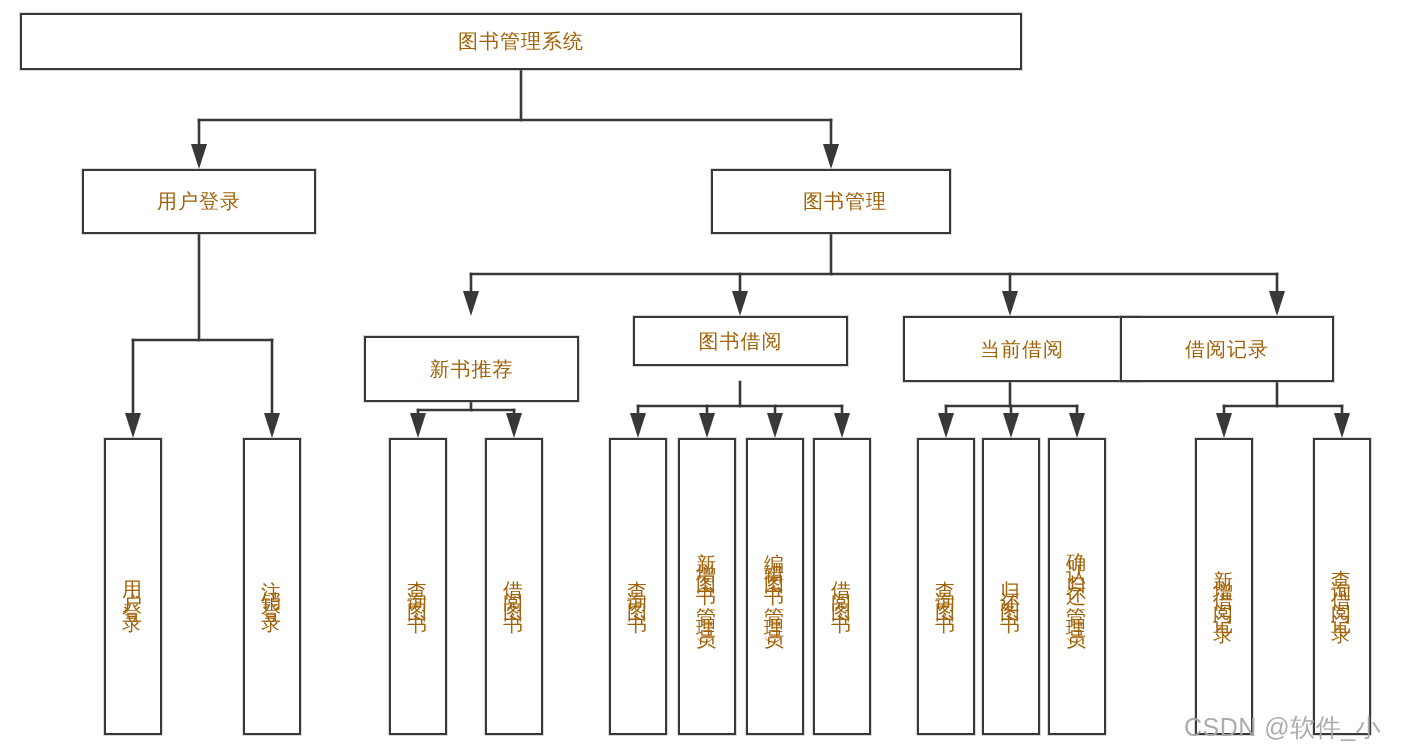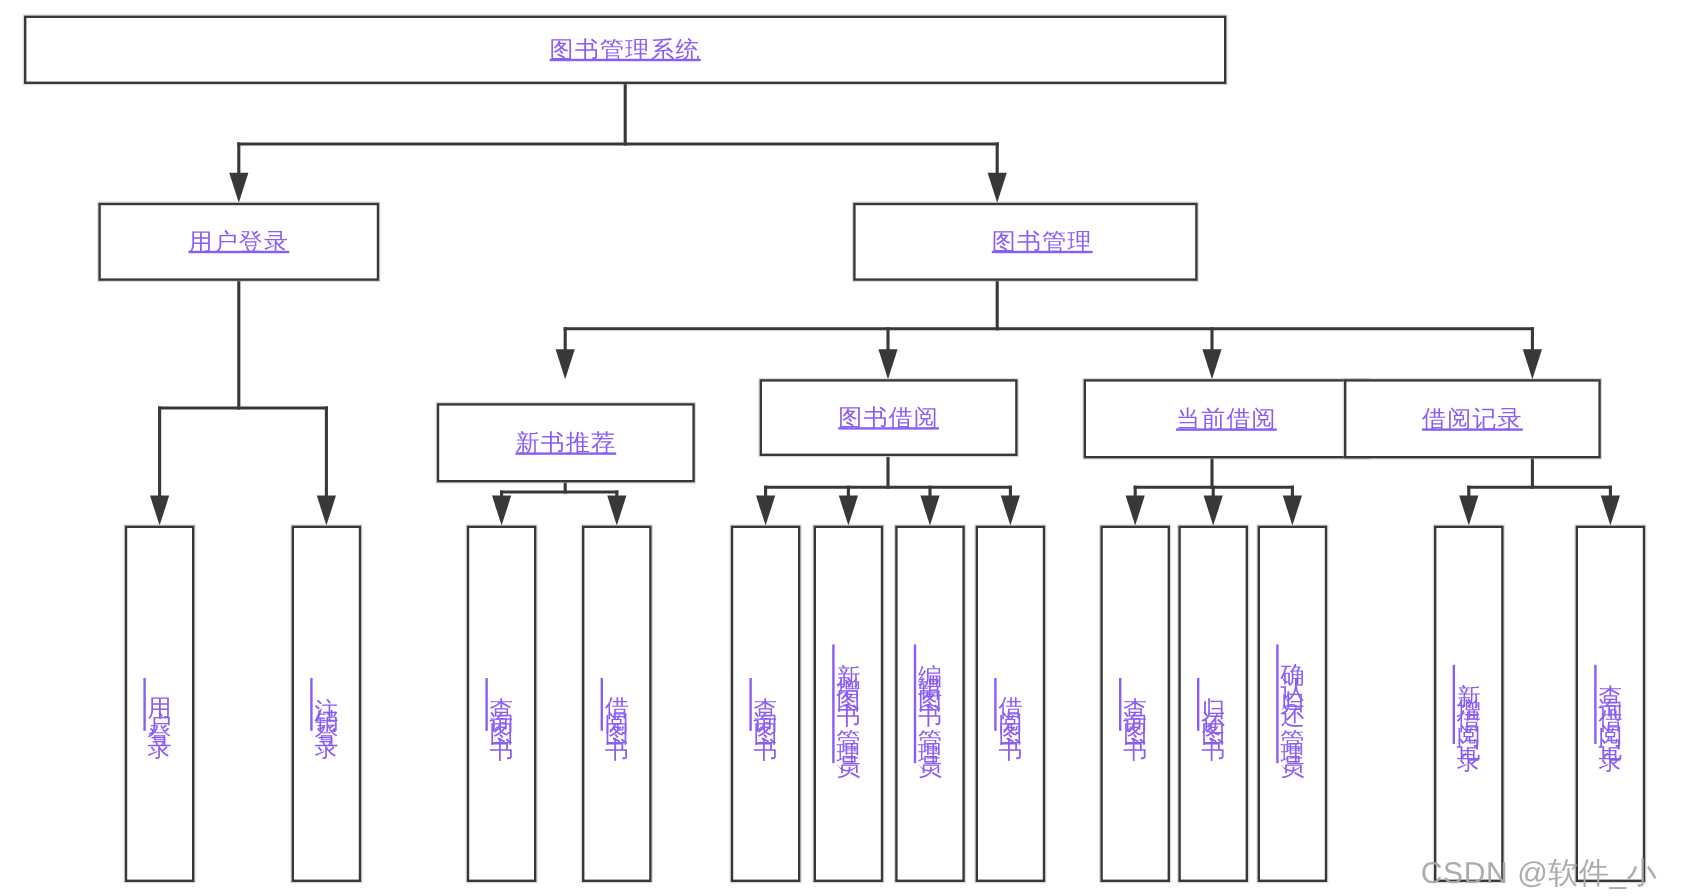--- a/index.html
+++ b/index.html
@@ -29,25 +29,24 @@
   .node {
     position: absolute;
     box-sizing: border-box;
     background: #ffffff;
     border: 2px solid #383838;
     box-shadow: 0 0 0 1px rgba(150,150,150,0.35);
     display: flex;
     align-items: center;
     justify-content: center;
     font-size: 20px;
-    color: #8b5cf6;
+    color: #a16207;
     letter-spacing: 1px;
     z-index: 2;
     white-space: nowrap;
-    text-decoration: underline;
   }
   .vnode {
     writing-mode: vertical-rl;
     text-orientation: mixed;
     font-size: 20px;
     letter-spacing: 11px;
     white-space: normal;
   }
   .watermark {
     position: absolute;
@@ -139,28 +138,28 @@
     </g>
   </svg>
 
   <div class="node" style="left:20px; top:13px; width:1002px; height:57px;">
     <span>图书管理系统</span>
   </div>
 
   <div class="node" style="left:82px; top:169px; width:234px; height:65px;">
     <span>用户登录</span>
   </div>
-  <div class="node" style="left:711px; top:169px; width:287px; height:65px;padding-left:28px;">
+  <div class="node" style="left:711px; top:169px; width:240px; height:65px;padding-left:28px;">
     <span>图书管理</span>
   </div>
 
   <div class="node" style="left:364px; top:316px; width:215px; height:66px;margin-top:20px;">
     <span>新书推荐</span>
   </div>
-  <div class="node" style="left:633px; top:316px; width:215px; height:64px;">
+  <div class="node" style="left:633px; top:316px; width:215px; height:50px;">
     <span>图书借阅</span>
   </div>
   <div class="node" style="left:903px; top:316px; width:238px; height:66px;">
     <span>当前借阅</span>
   </div>
   <div class="node" style="left:1120px; top:316px; width:214px; height:66px;">
     <span>借阅记录</span>
   </div>
 
   <div class="node vnode" style="left:104px; top:438px; width:58px; height:297px;">用户登录</div>

